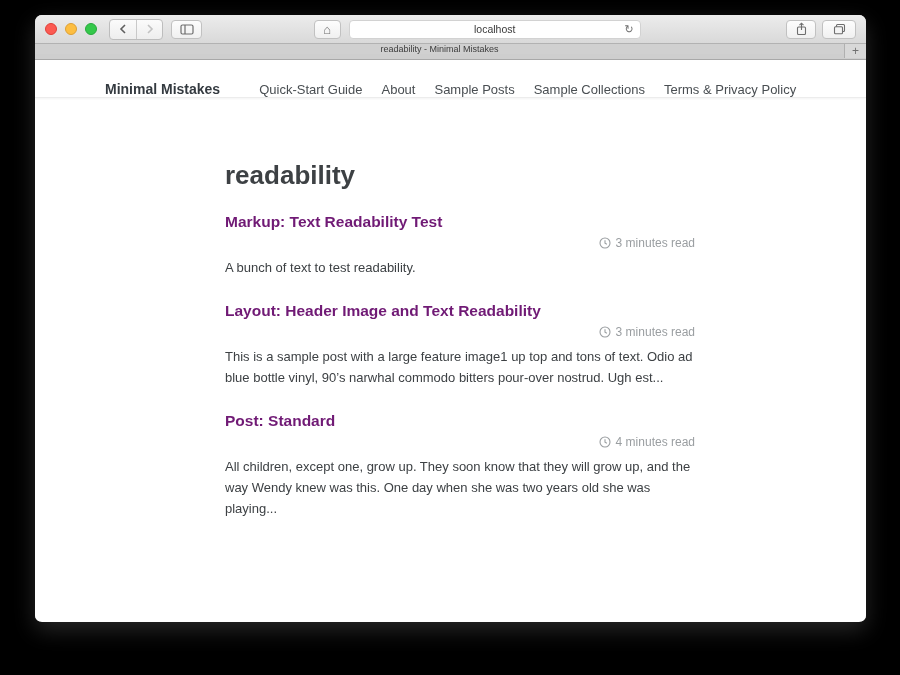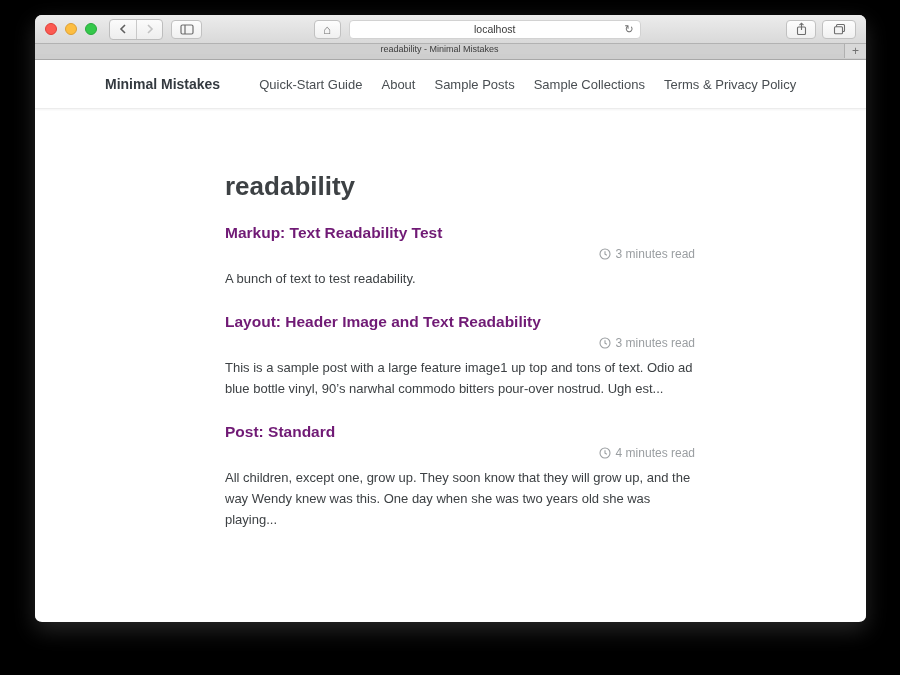--- a/index.html
+++ b/index.html
@@ -38,22 +38,22 @@
   
   .tabbar { height:16px; background:#cecece; border-bottom:1px solid #a8a8a8;
     display:flex; align-items:flex-start; }
   .tab { flex:1; display:flex; align-items:center; justify-content:center;
     font-size:9px; color:#3c3c3c; background:#d0d0d0; }
   .newtab { width:22px; border-left:1px solid #b0b0b0; background:#d8d8d8;
     display:flex; align-items:center; justify-content:center; font-size:12px; color:#707070; }
 
   
   .content { background:#fff; height:561px; overflow:hidden; }
-  .masthead { height:49px; border-bottom:1px solid #ececec;
-    box-shadow:0 1px 2px rgba(0,0,0,0.05); display:flex; align-items:center;
+  .masthead { height:38px; border-bottom:1px solid #ececec;
+    box-shadow:0 1px 2px rgba(0,0,0,0.05); display:flex; align-items:flex-end;
     padding-left:70px; }
   .site-title { font-size:14px; font-weight:700; color:#343a40; margin-right:39px; cursor:pointer; }
   .nav-link { font-size:13px; color:#494e52; margin-right:19px; cursor:pointer; }
 
   .main { padding:62px 0 0 190px; width:660px; }
   .page-title { font-size:26px; font-weight:700; color:#3d4144; margin-bottom:22px; }
   .entry { margin-bottom:24px; width:470px; }
   .entry-title { font-size:15.5px; font-weight:700; color:#701a75; margin-bottom:5px; cursor:pointer; }
   .meta { display:flex; align-items:center; gap:5px; font-size:12px; color:#9a9ea1; margin-bottom:7px;justify-content:flex-end; }
   .meta svg { display:block; }

